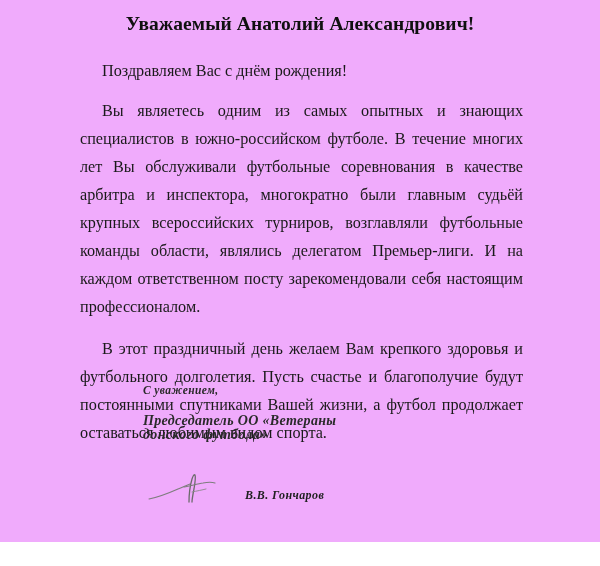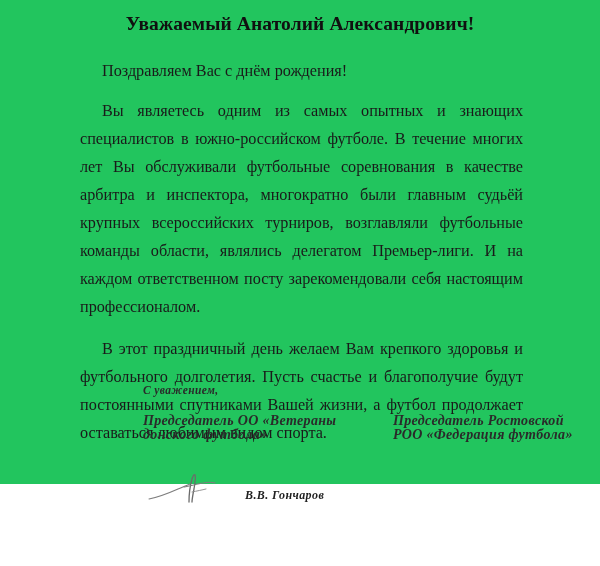--- a/index.html
+++ b/index.html
@@ -12,22 +12,22 @@
     height: 566px;
     font-family: "Liberation Serif", "DejaVu Serif", serif;
     color: #1a1a1a;
     position: relative;
     overflow: hidden;
   }
 
   .page {
     position: relative;
     width: 600px;
-    height: 484px;
-    background: #22c55e;
+    height: 542px;
+    background: #f0abfc;
   }
 
   
   .doc-title {
     position: absolute;
     left: 0;
     top: 13px;
     width: 600px;
     text-align: center;
     font-size: 19.5px;
@@ -170,20 +170,18 @@
               <path d="M44 30 C44 23, 45 14, 47 7 C48 4, 49 2, 50 3 C51 5, 50 11, 49 17 C48 22, 47 27, 47 30" stroke="#6b6b6b" stroke-width="1.3" stroke-linecap="round" fill="none"></path>
               <path d="M39 15 C45 14, 52 12, 58 11 C63 10, 67 10, 70 11" stroke="#7d7d7d" stroke-width="1.1" stroke-linecap="round" fill="none"></path>
               <path d="M47 20 C52 19, 57 18, 61 17" stroke="#8a8a8a" stroke-width="0.9" stroke-linecap="round" fill="none"></path>
             </svg>
           </div>
           <div class="sig-name">В.В. Гончаров</div>
         </div>
       </div>
 
       <div class="sig-col right">
-        <div class="sig-role">Председатель Ростовской
-РОО «Федерация футбола»</div>
       </div>
 
     </div>
   </div>
 
 </div>
 
 </body></html>

